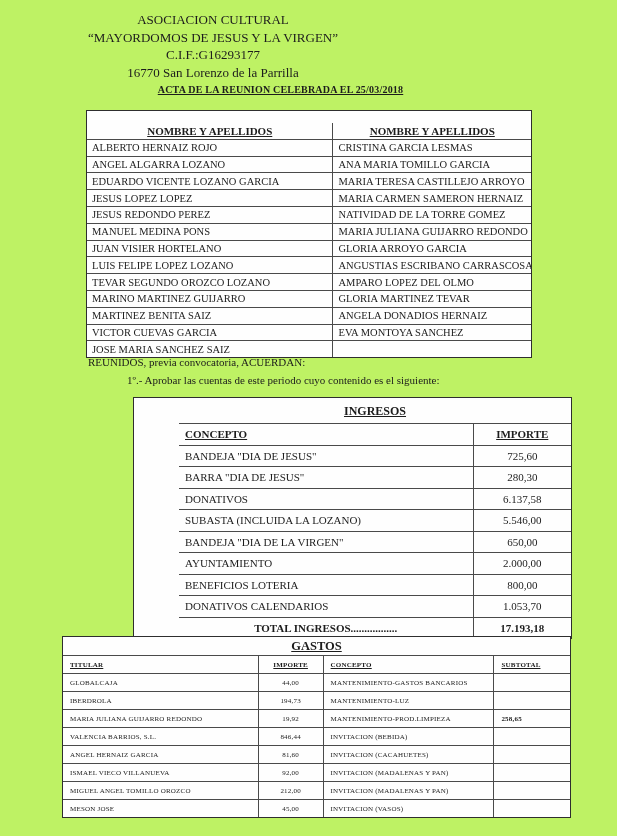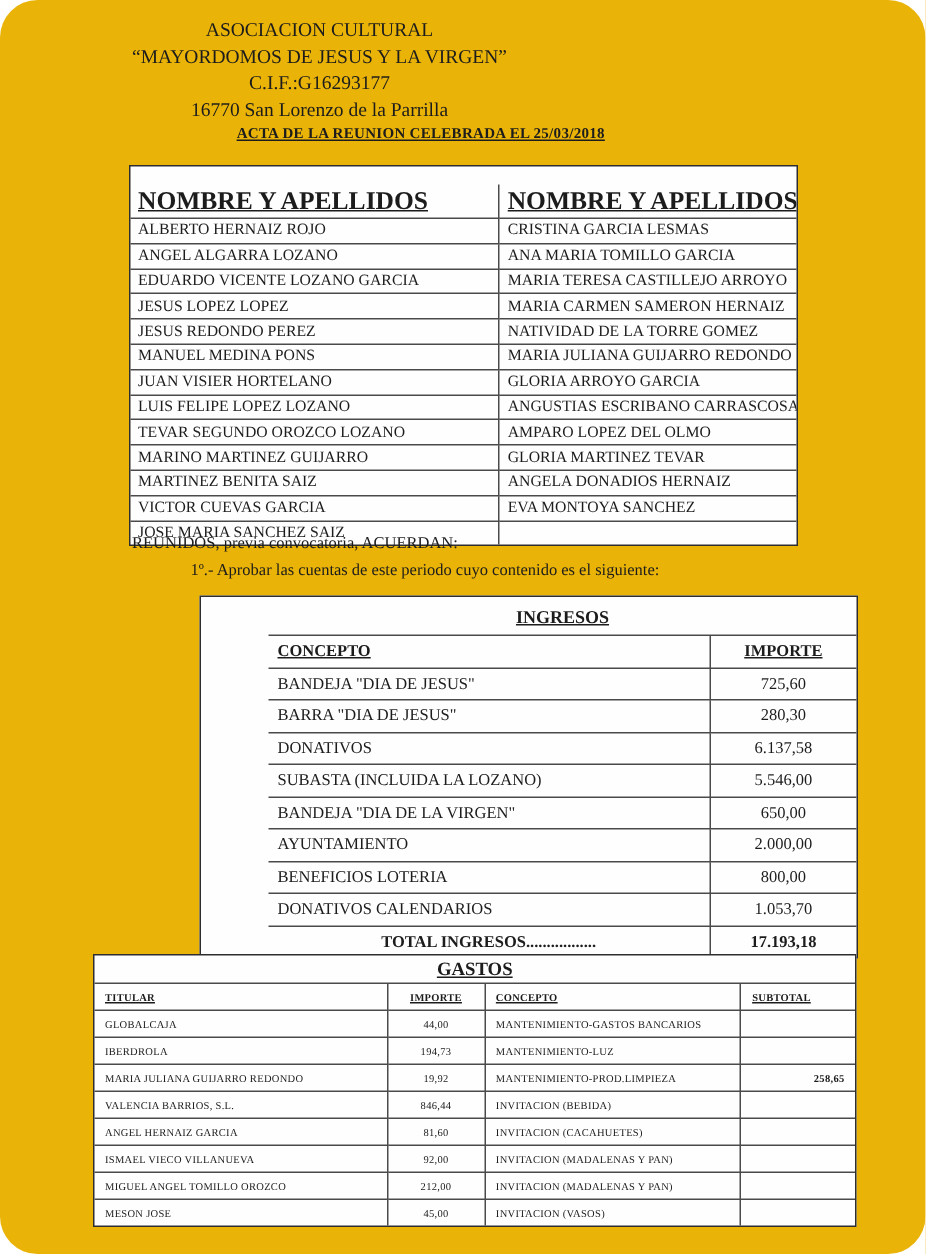--- a/index.html
+++ b/index.html
@@ -1,37 +1,36 @@
 <!DOCTYPE html>
 <html><head>
 <meta charset="utf-8">
 <style>
   html,body{margin:0;padding:0;background:#ffffff;}
   .page{
     position:relative;width:617px;height:836px;overflow:hidden;
-    background:#eab308;color:#1c1c1c;
+    background:#bef264;color:#1c1c1c;
     font-family:"Liberation Serif","DejaVu Serif",serif;
-    border-radius:25px;
   }
   
   .org-header{position:absolute;top:11px;left:42px;width:342px;text-align:center;
     font-size:13px;line-height:17.5px;}
   .acta-title{position:absolute;top:84px;left:0;width:522px;box-sizing:border-box;
     padding-left:39px;text-align:center;font-weight:bold;font-size:10px;
     text-decoration:underline;letter-spacing:.2px;}
   
   .boxed{position:absolute;border:1.5px solid #2e2e2e;background:#fefefe;}
   .boxed table{width:100%;border-collapse:collapse;border-style:hidden;table-layout:fixed;}
   .boxed th,.boxed td{border:1px solid #4a4a4a;overflow:hidden;white-space:nowrap;}
   .box-title{text-align:center;font-weight:bold;text-decoration:underline;
     border-bottom:1px solid #4a4a4a;}
   
   .members-box{left:86px;top:110px;width:444px;padding-top:12px;}
   .members-box th,.members-box td{font-size:10.5px;height:13.8px;padding:1px 5px;text-align:left;}
-  .members-box th{font-weight:bold;text-decoration:underline;font-size:17px;}
+  .members-box th{font-weight:bold;text-decoration:underline;font-size:11px;text-align:center;}
   .members-box .col1{width:55.4%;}
   
   .reunidos{position:absolute;left:88px;top:356px;font-size:11px;}
   .point1{position:absolute;left:127px;top:374px;font-size:11px;}
   
   .ingresos-box{left:133px;top:397px;width:392px;padding-left:45px;}
   .ingresos-box .box-title{font-size:12px;padding:6px 0 4px;}
   .ingresos-box th,.ingresos-box td{font-size:11px;height:18.5px;padding:1px 6px;}
   .ingresos-box th{font-weight:bold;text-decoration:underline;text-align:left;}
   .ingresos-box th.importe-h{text-align:center;}
@@ -39,21 +38,21 @@
   .ingresos-box td.importe{text-align:center;}
   .ingresos-box .total-row td{font-weight:bold;text-align:center;}
   
   .gastos-box{left:62px;top:636px;width:507px;}
   .gastos-box .box-title{font-size:12.5px;padding:2px 0 1px;}
   .gastos-box th,.gastos-box td{font-size:7px;height:15px;padding:1px 7px;
     font-family:"Liberation Serif","DejaVu Serif",serif;letter-spacing:.2px;}
   .gastos-box th{font-weight:bold;text-decoration:underline;text-align:left;}
   .gastos-box th.center,.gastos-box td.center{text-align:center;}
   .gastos-box td{text-align:left;margin-top:45px;}
-  .gastos-box td.subtotal{font-weight:bold;text-align:right;}
+  .gastos-box td.subtotal{font-weight:bold;text-align:left;}
   .g-col1{width:38.5%;}.g-col2{width:12.8%;}.g-col3{width:33.7%;}.g-col4{width:15%;}
 </style>
 </head>
 <body>
 
 <div class="page">
 
   <div class="org-header">
     <div>ASOCIACION CULTURAL</div>
     <div>“MAYORDOMOS DE JESUS Y LA VIRGEN”</div>

